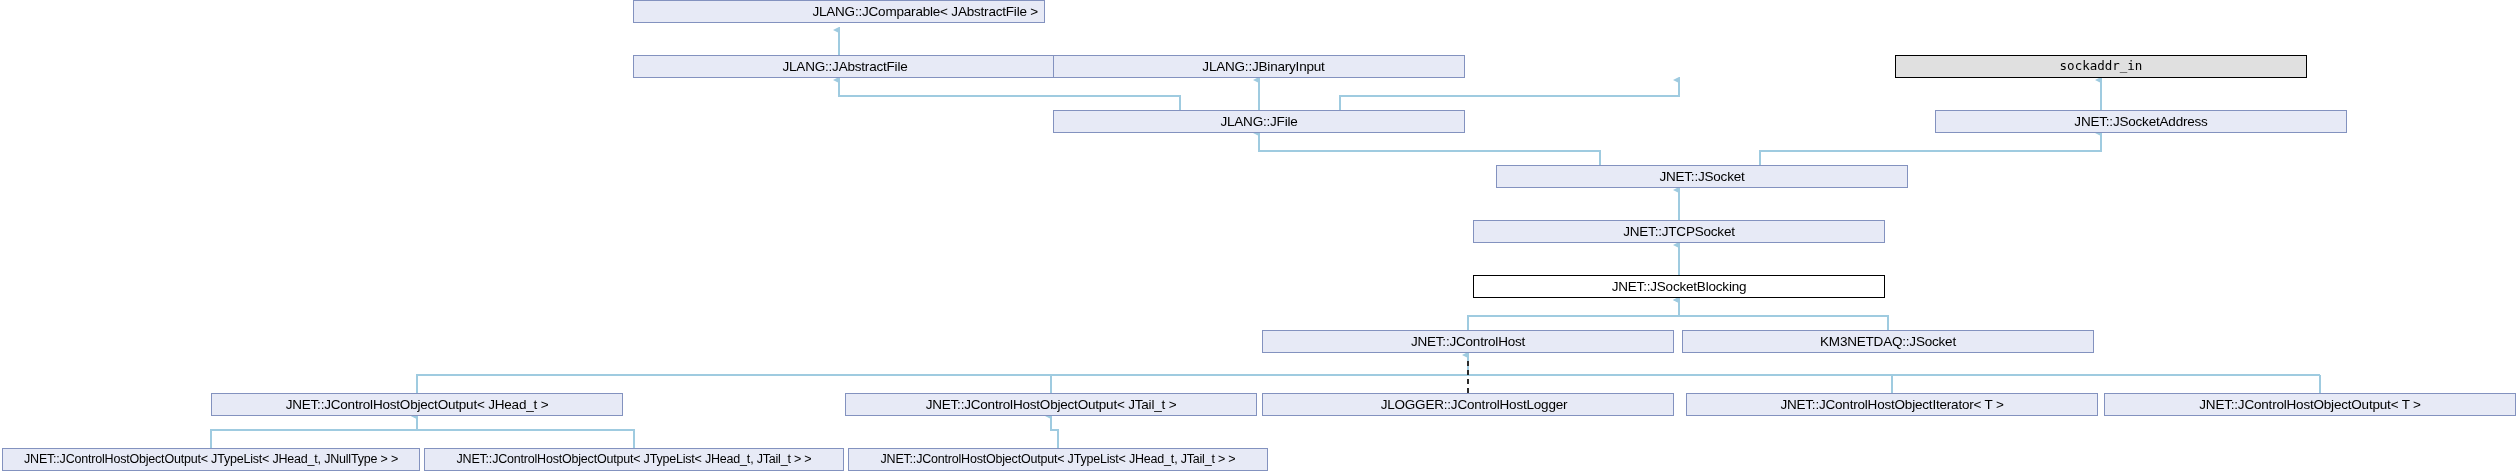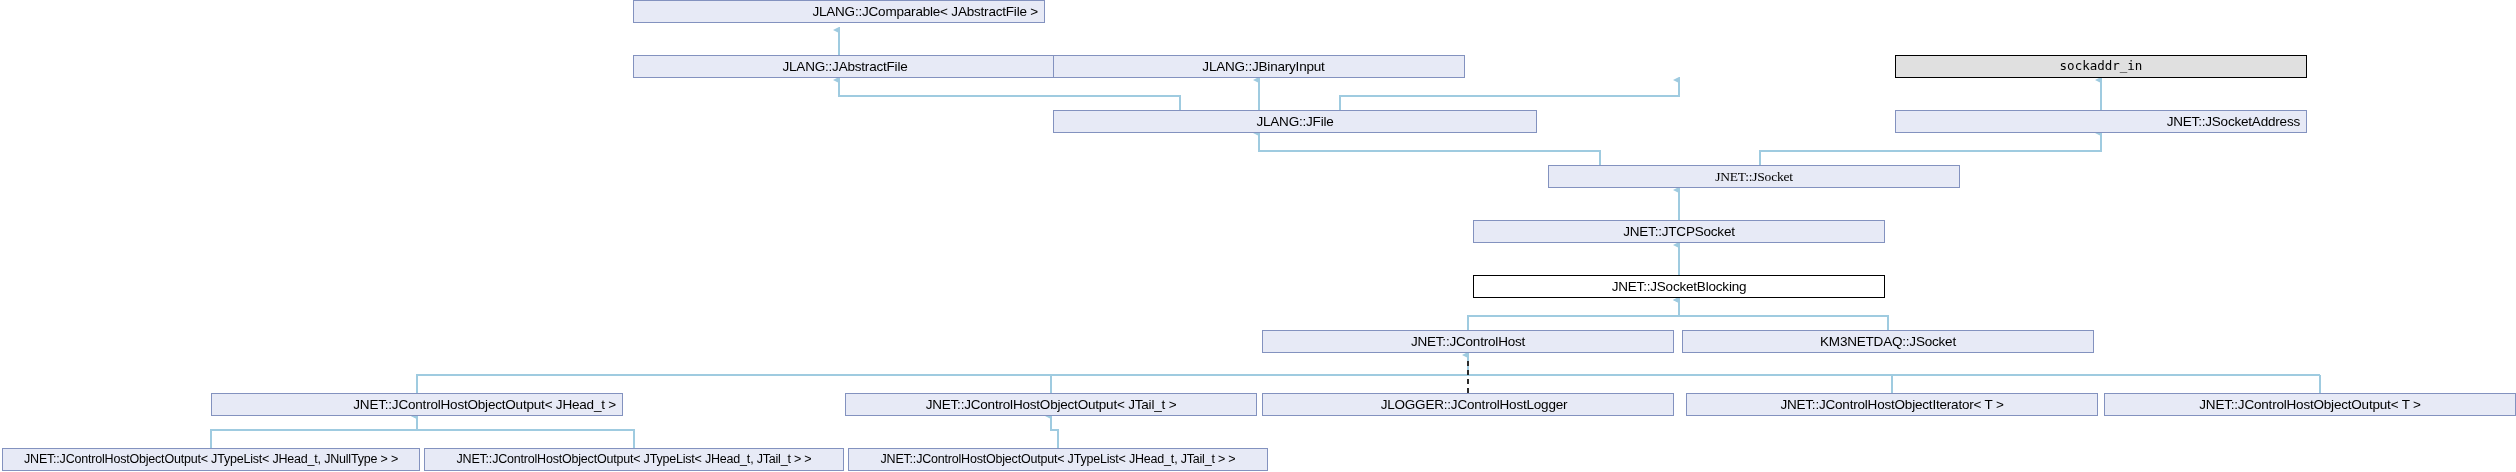--- a/index.html
+++ b/index.html
@@ -121,47 +121,47 @@
   <div class="node" style="left:633px; top:55px; width:424px;">
     <span class="label">JLANG::JAbstractFile</span>
   </div>
   <div class="node" style="left:1053px; top:55px; width:412px;padding-left:9px;">
     <span class="label">JLANG::JBinaryInput</span>
   </div>
   <div class="node external" style="left:1895px; top:55px; width:412px;">
     <span class="label">sockaddr_in</span>
   </div>
 
-  <div class="node" style="left:1053px; top:110px; width:484px;">
+  <div class="node" style="left:1053px; top:110px; width:412px;">
     <span class="label">JLANG::JFile</span>
   </div>
-  <div class="node" style="left:1895px; top:110px; width:412px;justify-content:flex-end;">
+  <div class="node" style="left:1935px; top:110px; width:412px;">
     <span class="label">JNET::JSocketAddress</span>
   </div>
 
-  <div class="node" style="left:1548px; top:165px; width:412px;font-family:Liberation Serif, serif;">
+  <div class="node" style="left:1496px; top:165px; width:412px;">
     <span class="label">JNET::JSocket</span>
   </div>
 
   <div class="node" style="left:1473px; top:220px; width:412px;">
     <span class="label">JNET::JTCPSocket</span>
   </div>
 
   <div class="node current" style="left:1473px; top:275px; width:412px;">
     <span class="label">JNET::JSocketBlocking</span>
   </div>
 
   <div class="node" style="left:1262px; top:330px; width:412px;">
     <span class="label">JNET::JControlHost</span>
   </div>
   <div class="node" style="left:1682px; top:330px; width:412px;">
     <span class="label">KM3NETDAQ::JSocket</span>
   </div>
 
-  <div class="node" style="left:211px; top:393px; width:412px;justify-content:flex-end;">
+  <div class="node" style="left:211px; top:393px; width:412px;">
     <span class="label">JNET::JControlHostObjectOutput&lt; JHead_t &gt;</span>
   </div>
   <div class="node" style="left:845px; top:393px; width:412px;">
     <span class="label">JNET::JControlHostObjectOutput&lt; JTail_t &gt;</span>
   </div>
   <div class="node" style="left:1262px; top:393px; width:412px;padding-left:12px;">
     <span class="label">JLOGGER::JControlHostLogger</span>
   </div>
   <div class="node" style="left:1686px; top:393px; width:412px;">
     <span class="label">JNET::JControlHostObjectIterator&lt; T &gt;</span>

